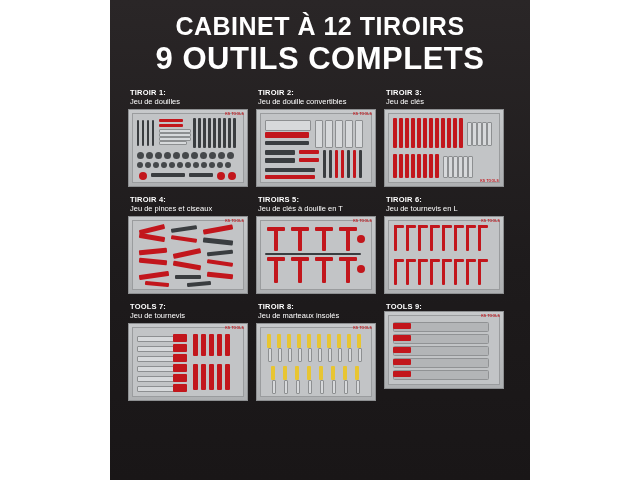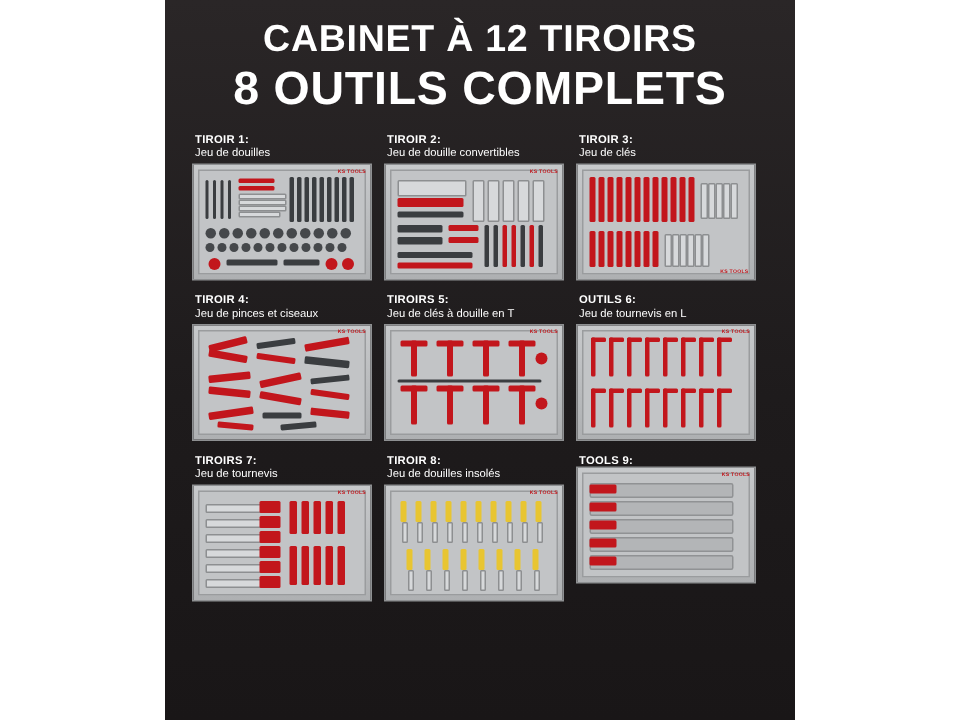--- a/index.html
+++ b/index.html
@@ -142,21 +142,21 @@
     border-radius: 1.5px;
   }
 </style>
 </head>
 <body>
 
 <div class="poster">
   <div class="poster-inner">
 
     <div class="headline headline-1">CABINET À 12 TIROIRS</div>
-    <div class="headline headline-2">8 OUTILS COMPLETS</div>
+    <div class="headline headline-2">9 OUTILS COMPLETS</div>
 
     <div class="grid">
 
       <div class="cell">
         <div class="cell-title">TIROIR 1:</div>
         <div class="cell-sub">Jeu de douilles</div>
         <div class="tray">
           <div class="tray-inner"></div>
           <div class="brand">KS TOOLS</div>
           <div class="bardark" style="left:8px;top:10px;width:2px;height:26px;"></div>
@@ -327,21 +327,21 @@
           <div class="barred" style="left:65px;top:40px;width:4px;height:26px;"></div>
           <div class="barred" style="left:82px;top:40px;width:18px;height:4px;"></div>
           <div class="barred" style="left:89px;top:40px;width:4px;height:26px;"></div>
           <div class="circ" style="left:100px;top:18px;width:8px;height:8px;"></div>
           <div class="circ" style="left:100px;top:48px;width:8px;height:8px;"></div>
           <div class="bardark" style="left:8px;top:36px;width:96px;height:1.5px;"></div>
         </div>
       </div>
 
       <div class="cell">
-        <div class="cell-title">OUTILS 6:</div>
+        <div class="cell-title">TIROIR 6:</div>
         <div class="cell-sub">Jeu de tournevis en L</div>
         <div class="tray">
           <div class="tray-inner"></div>
           <div class="brand">KS TOOLS</div>
           <div class="barred" style="left:9px;top:8px;width:3px;height:26px;"></div>
           <div class="barred" style="left:9px;top:8px;width:10px;height:3px;"></div>
           <div class="barred" style="left:21px;top:8px;width:3px;height:26px;"></div>
           <div class="barred" style="left:21px;top:8px;width:10px;height:3px;"></div>
           <div class="barred" style="left:33px;top:8px;width:3px;height:26px;"></div>
           <div class="barred" style="left:33px;top:8px;width:10px;height:3px;"></div>
@@ -368,21 +368,21 @@
           <div class="barred" style="left:69px;top:42px;width:3px;height:26px;"></div>
           <div class="barred" style="left:69px;top:42px;width:10px;height:3px;"></div>
           <div class="barred" style="left:81px;top:42px;width:3px;height:26px;"></div>
           <div class="barred" style="left:81px;top:42px;width:10px;height:3px;"></div>
           <div class="barred" style="left:93px;top:42px;width:3px;height:26px;"></div>
           <div class="barred" style="left:93px;top:42px;width:10px;height:3px;"></div>
         </div>
       </div>
 
       <div class="cell">
-        <div class="cell-title">TIROIRS 7:</div>
+        <div class="cell-title">TOOLS 7:</div>
         <div class="cell-sub">Jeu de tournevis</div>
         <div class="tray">
           <div class="tray-inner"></div>
           <div class="brand">KS TOOLS</div>
           <div class="bar" style="left:8px;top:12px;width:42px;height:4px;"></div>
           <div class="barred" style="left:44px;top:10px;width:14px;height:8px;"></div>
           <div class="bar" style="left:8px;top:22px;width:42px;height:4px;"></div>
           <div class="barred" style="left:44px;top:20px;width:14px;height:8px;"></div>
           <div class="bar" style="left:8px;top:32px;width:42px;height:4px;"></div>
           <div class="barred" style="left:44px;top:30px;width:14px;height:8px;"></div>
@@ -400,21 +400,21 @@
           <div class="barred" style="left:64px;top:40px;width:5px;height:26px;"></div>
           <div class="barred" style="left:72px;top:40px;width:5px;height:26px;"></div>
           <div class="barred" style="left:80px;top:40px;width:5px;height:26px;"></div>
           <div class="barred" style="left:88px;top:40px;width:5px;height:26px;"></div>
           <div class="barred" style="left:96px;top:40px;width:5px;height:26px;"></div>
         </div>
       </div>
 
       <div class="cell">
         <div class="cell-title">TIROIR 8:</div>
-        <div class="cell-sub">Jeu de douilles insolés</div>
+        <div class="cell-sub">Jeu de marteaux insolés</div>
         <div class="tray">
           <div class="tray-inner"></div>
           <div class="brand">KS TOOLS</div>
           <div class="baryellow" style="left:10px;top:10px;width:4px;height:14px;"></div>
           <div class="bar" style="left:11px;top:24px;width:2px;height:12px;"></div>
           <div class="baryellow" style="left:20px;top:10px;width:4px;height:14px;"></div>
           <div class="bar" style="left:21px;top:24px;width:2px;height:12px;"></div>
           <div class="baryellow" style="left:30px;top:10px;width:4px;height:14px;"></div>
           <div class="bar" style="left:31px;top:24px;width:2px;height:12px;"></div>
           <div class="baryellow" style="left:40px;top:10px;width:4px;height:14px;"></div>

